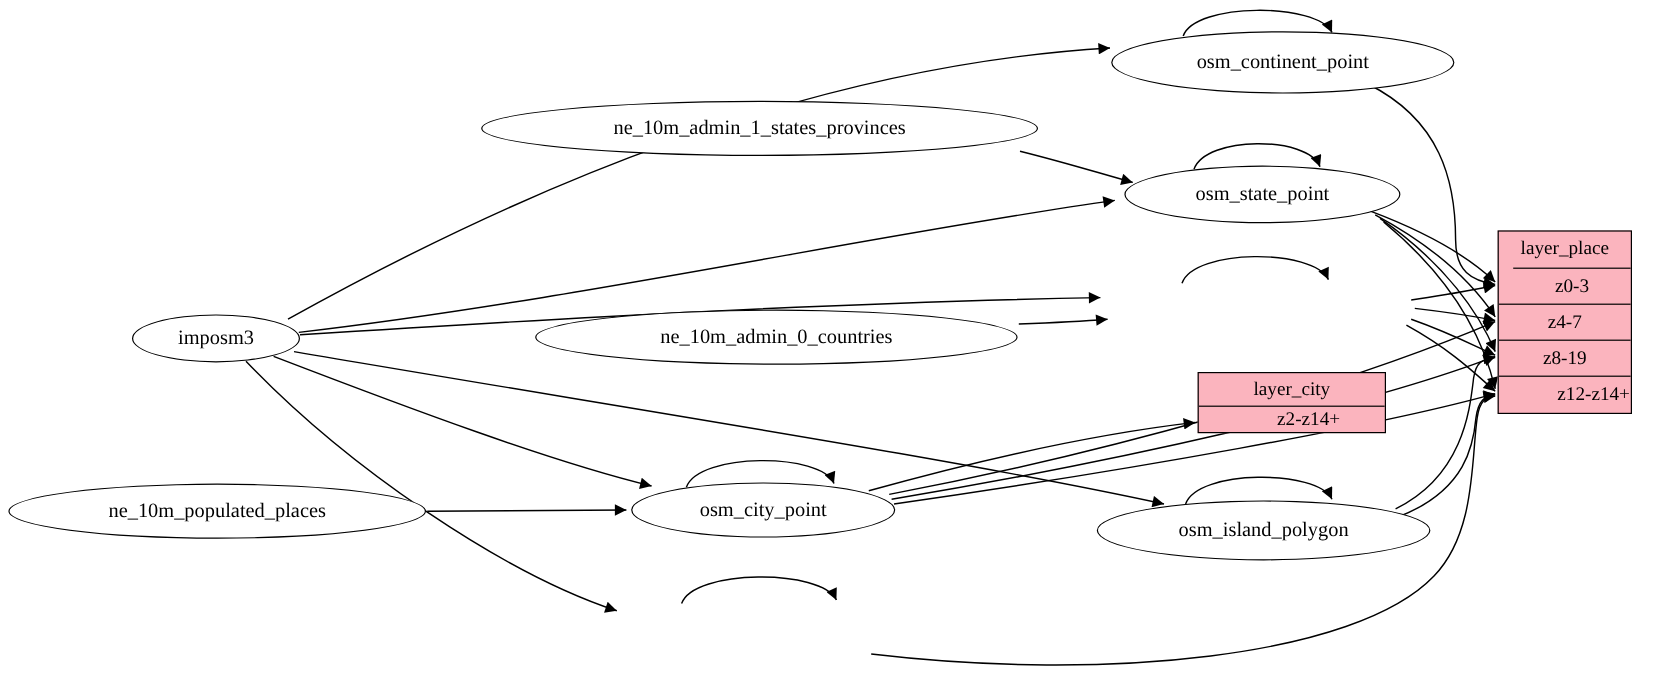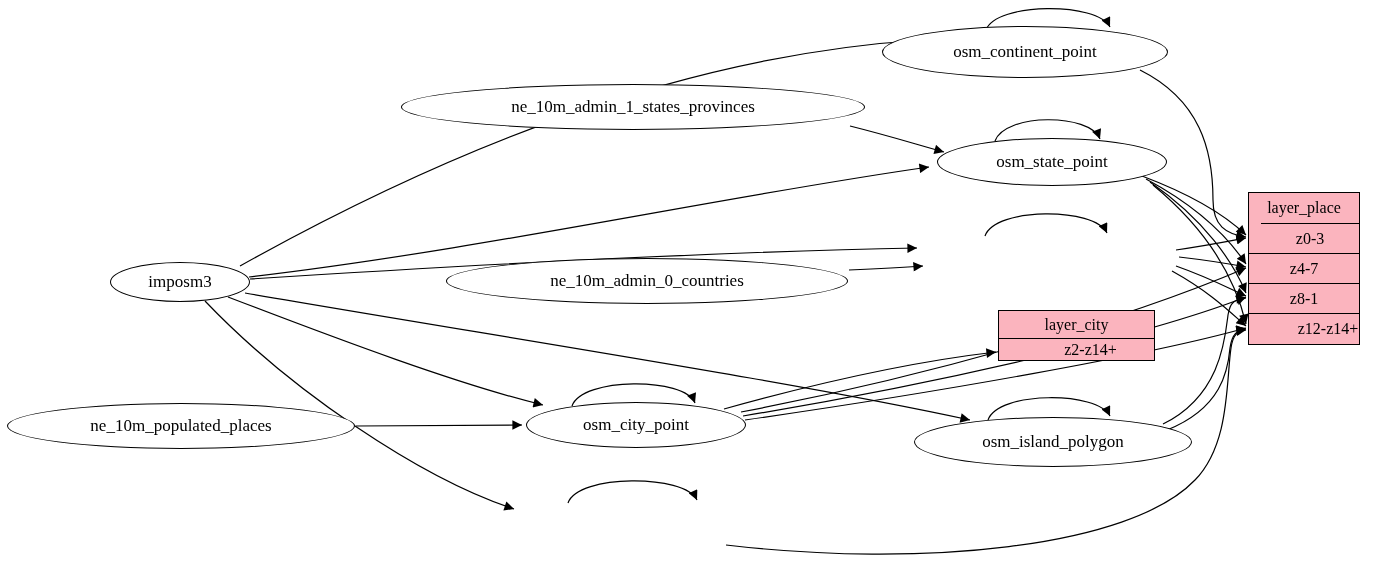--- a/index.html
+++ b/index.html
@@ -95,21 +95,21 @@
   </div>
 
   <div class="node ellipse" style="left:446px;top:258px;width:402px;height:46px;">
     <span>ne_10m_admin_0_countries</span>
   </div>
 
   <div class="node ellipse" style="left:7px;top:403px;width:348px;height:46px;">
     <span>ne_10m_populated_places</span>
   </div>
 
-  <div class="node ellipse" style="left:882px;top:26px;width:286px;height:52px;">
+  <div class="node ellipse" style="left:926px;top:26px;width:286px;height:52px;">
     <span>osm_continent_point</span>
   </div>
 
   <div class="node ellipse" style="left:937px;top:138px;width:230px;height:48px;">
     <span>osm_state_point</span>
   </div>
 
 
   <div class="node ellipse" style="left:526px;top:402px;width:220px;height:46px;">
     <span>osm_city_point</span>
@@ -117,21 +117,21 @@
 
   <div class="node ellipse" style="left:914px;top:417px;width:278px;height:50px;">
     <span>osm_island_polygon</span>
   </div>
 
 
   <div class="record" style="left:1248px;top:192px;width:112px;height:153px;">
     <div class="cell" style="height:30px;">layer_place</div>
     <div class="cell" style="height:30px;margin-left:12px;">z0-3</div>
     <div class="cell" style="height:30px;">z4-7</div>
-    <div class="cell" style="height:30px;">z8-1</div>
+    <div class="cell" style="height:30px;">z8-19</div>
     <div class="cell" style="flex:1;padding-left:48px;">z12-z14+</div>
   </div>
 
   <div class="record" style="left:998px;top:310px;width:157px;height:51px;">
     <div class="cell" style="height:27px;">layer_city</div>
     <div class="cell" style="flex:1;padding-left:28px;">z2-z14+</div>
   </div>
 
 </div>
 

